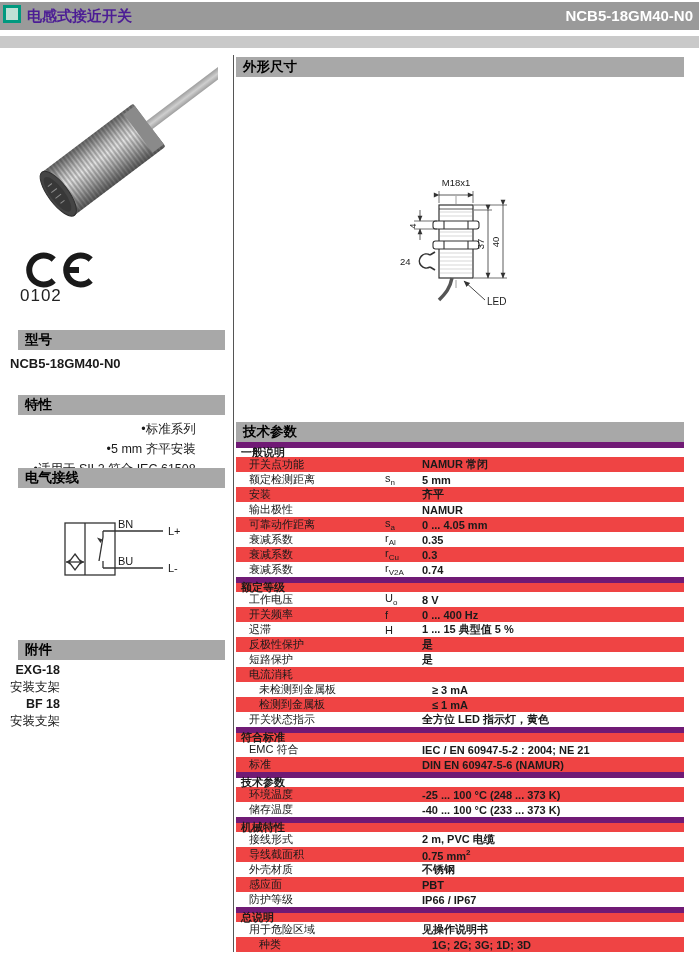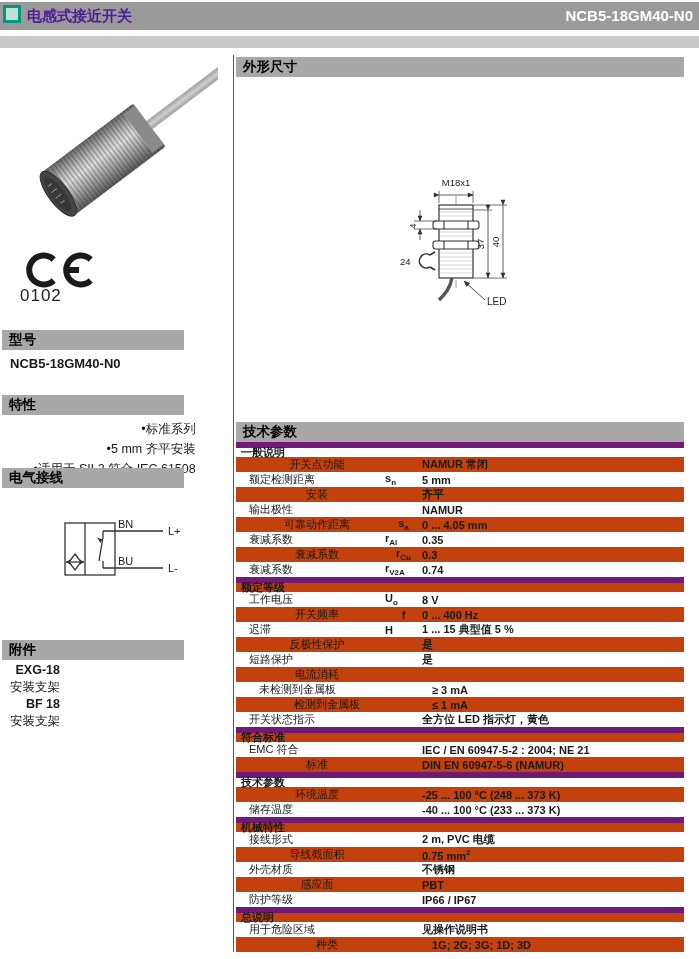--- a/index.html
+++ b/index.html
@@ -8,40 +8,40 @@
   .abs{position:absolute;}
   
   .topbar{left:0;top:2px;width:699px;height:28px;background:#9a9a9a;}
   .brand{left:3px;top:3px;width:12px;height:12px;background:#bfe0d5;border:3px solid #00997f;}
   .topbar-title{left:27px;top:0;height:28px;line-height:28px;color:#4c1d95;font-weight:bold;font-size:15px;}
   .topbar-model{right:6px;top:0;height:28px;line-height:28px;color:#fff;font-weight:bold;font-size:15px;}
   .substrip{left:0;top:36px;width:699px;height:12px;background:#c9c9c9;}
   
   .secbar{height:20px;background:#a8a8a8;color:#000;font-weight:bold;font-size:13.5px;
           line-height:20px;padding-left:7px;box-sizing:border-box;}
-  .secbar-left{left:2px;width:182px;}
+  .secbar-left{left:18px;width:207px;}
   .secbar-right{left:236px;width:448px;}
   .vdivider{left:233px;top:55px;width:1px;height:897px;background:#555;}
   
   .model-value{left:10px;top:356px;font-weight:bold;font-size:13px;}
   .features{left:20px;top:419px;font-size:12.5px;text-align:right;}
   .features .li{line-height:20px;white-space:nowrap;}
   .features .dot{display:inline-block;width:18px;}
   .acc{left:10px;top:662px;font-size:12.5px;text-align:right;}
   .acc .nm{font-weight:bold;line-height:16px;}
   .acc .ds{line-height:18px;}
   .ce-num{left:20px;top:286px;font-size:17px;color:#222;letter-spacing:1px;}
   
   .tech-table{left:236px;top:442px;width:448px;}
   .trow{display:flex;align-items:center;height:15px;font-size:11px;box-sizing:border-box;}
-  .trow.alt{background:#c2410c;text-align:center;}
+  .trow.alt{background:#ef4444;}
   .trow.thead{font-weight:bold;border-top:6px solid #701a75;padding-left:5px;}
   .tlabel{padding-left:13px;width:136px;flex:none;white-space:nowrap;}
   .trow.indent .tlabel{padding-left:23px;}
-  .tsym{width:37px;flex:none;font-weight:bold;}
+  .tsym{width:37px;flex:none;font-weight:normal;}
   .tsym sub{font-size:8px;}
   .tval{font-weight:bold;white-space:nowrap;}
   .tval sup{font-size:8px;}
   svg text{font-family:"Liberation Sans","DejaVu Sans",sans-serif;fill:#1a1a1a;}
 </style>
 </head>
 <body>
 
 <div id="page">
 

